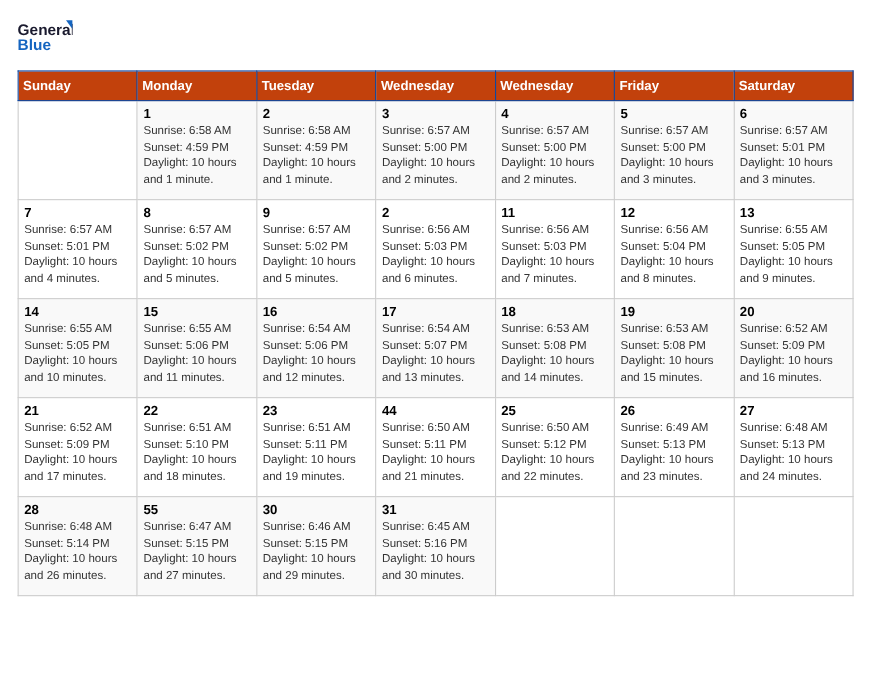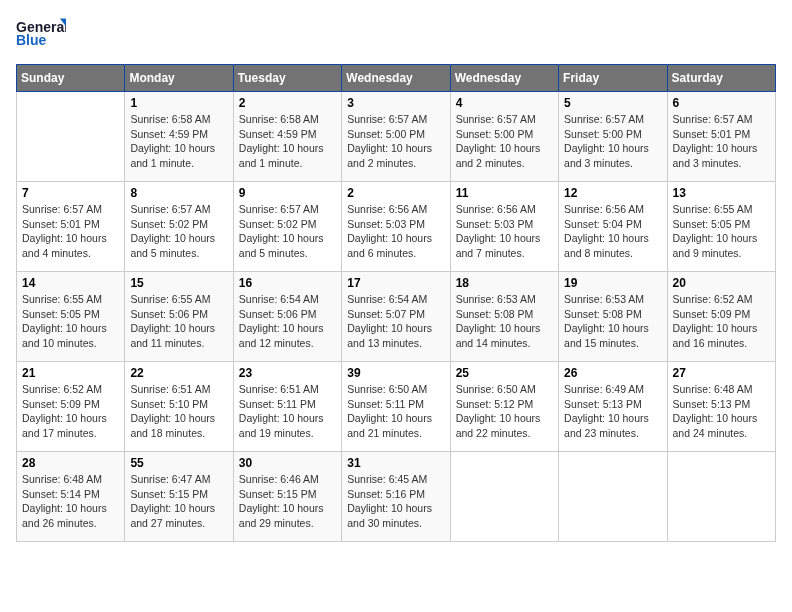--- a/index.html
+++ b/index.html
@@ -34,21 +34,21 @@
       font-size: 15px;
       color: #333;
       margin-top: 2px;
     }
     .calendar {
       width: 100%;
       border-collapse: collapse;
       font-size: 11px;
     }
     .calendar thead th {
-      background: #737373;
+      background: #c2410c;
       color: #fff;
       padding: 6px 4px;
       text-align: left;
       font-size: 12px;
       font-weight: bold;
       border: 1px solid #0d47a1;
     }
     .calendar tbody td {
       border: 1px solid #ccc;
       vertical-align: top;
@@ -197,21 +197,21 @@
         </td>
         <td>
           <span class="day-number">22</span>
           <div class="day-info">Sunrise: 6:51 AM<br>Sunset: 5:10 PM<br>Daylight: 10 hours<br>and 18 minutes.</div>
         </td>
         <td>
           <span class="day-number">23</span>
           <div class="day-info">Sunrise: 6:51 AM<br>Sunset: 5:11 PM<br>Daylight: 10 hours<br>and 19 minutes.</div>
         </td>
         <td>
-          <span class="day-number">39</span>
+          <span class="day-number">44</span>
           <div class="day-info">Sunrise: 6:50 AM<br>Sunset: 5:11 PM<br>Daylight: 10 hours<br>and 21 minutes.</div>
         </td>
         <td>
           <span class="day-number">25</span>
           <div class="day-info">Sunrise: 6:50 AM<br>Sunset: 5:12 PM<br>Daylight: 10 hours<br>and 22 minutes.</div>
         </td>
         <td>
           <span class="day-number">26</span>
           <div class="day-info">Sunrise: 6:49 AM<br>Sunset: 5:13 PM<br>Daylight: 10 hours<br>and 23 minutes.</div>
         </td>

